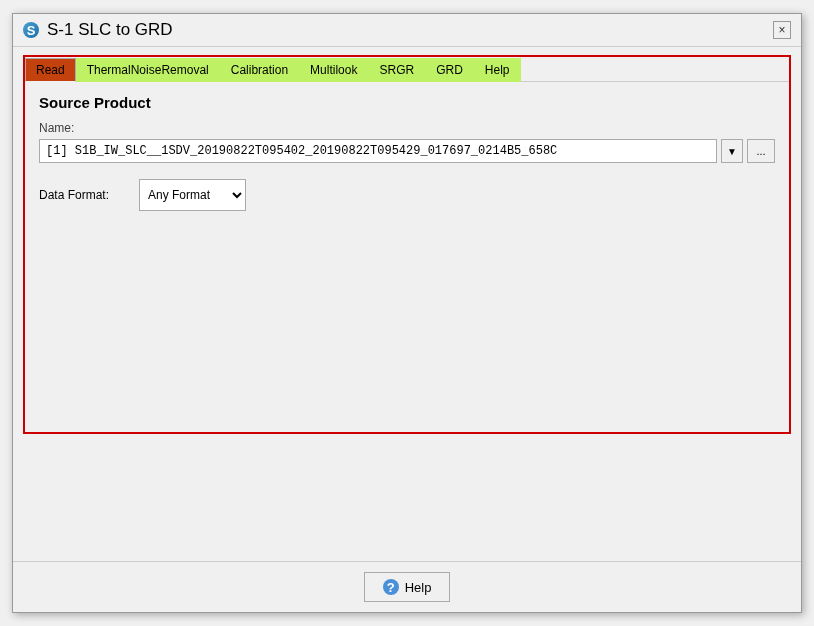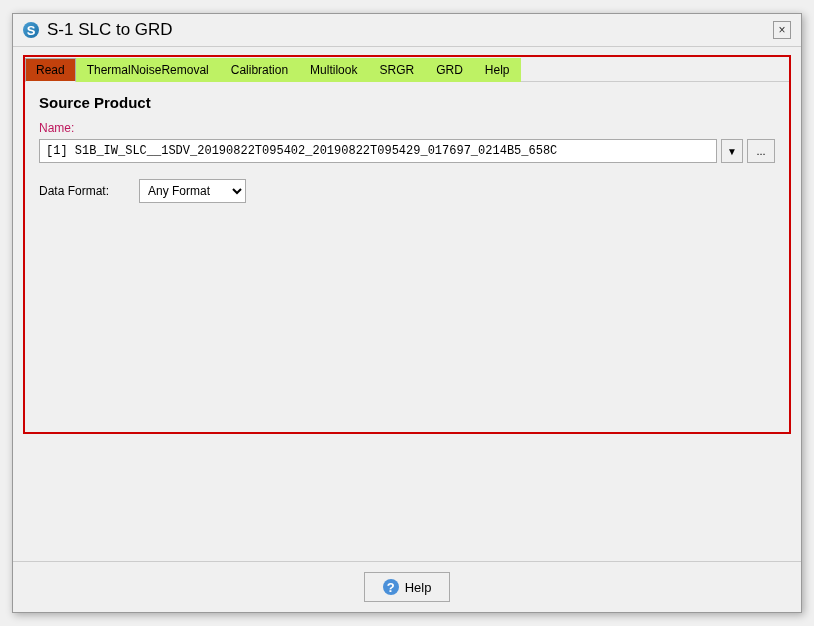--- a/index.html
+++ b/index.html
@@ -117,21 +117,21 @@
 
     .section-title {
       font-size: 15px;
       font-weight: bold;
       color: #000;
       margin-bottom: 10px;
     }
 
     .field-label {
       font-size: 12px;
-      color: #be185d;
+      color: #404040;
       margin-bottom: 4px;
     }
 
     .input-row {
       display: flex;
       align-items: center;
       gap: 4px;
       margin-bottom: 16px;
     }
 
@@ -180,21 +180,21 @@
       font-size: 12px;
       color: #000;
       min-width: 80px;
     }
 
     .format-select-wrapper {
       display: flex;
       align-items: center;
       border: 1px solid #aaa;
       background: white;
-      height: 24px;
+      height: 32px;
       cursor: pointer;
     }
 
     .format-select-wrapper select {
       border: none;
       background: transparent;
       height: 100%;
       padding: 0 4px;
       font-size: 12px;
       cursor: pointer;

